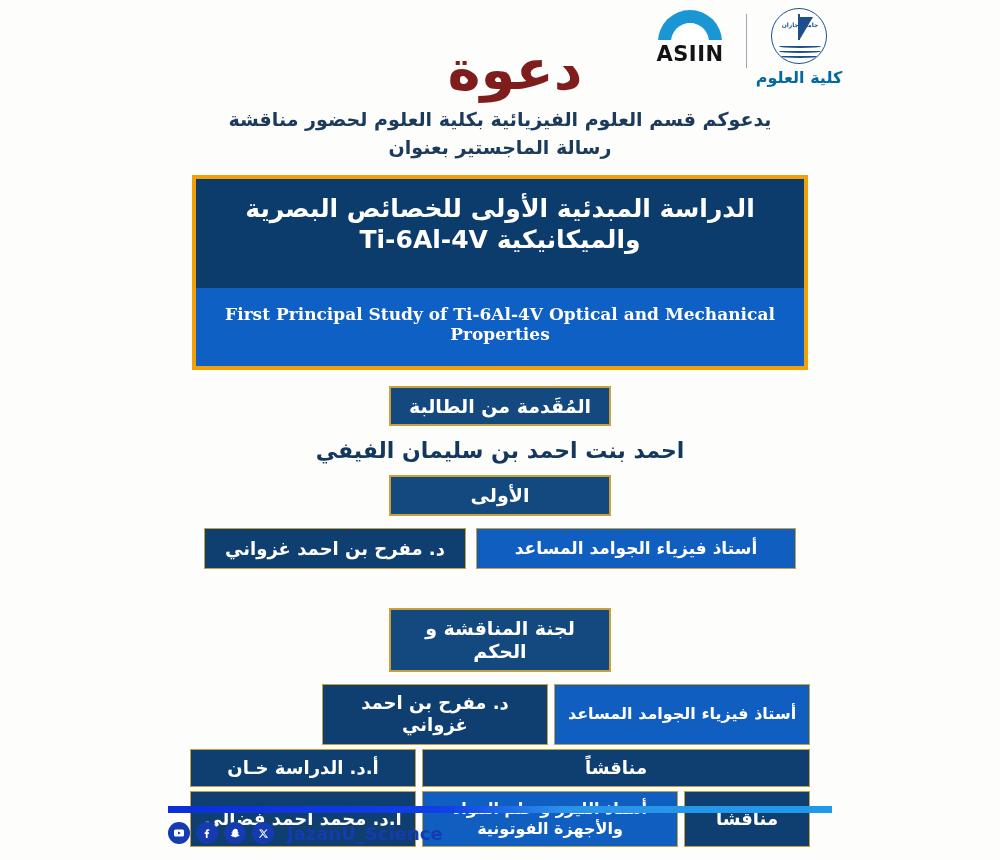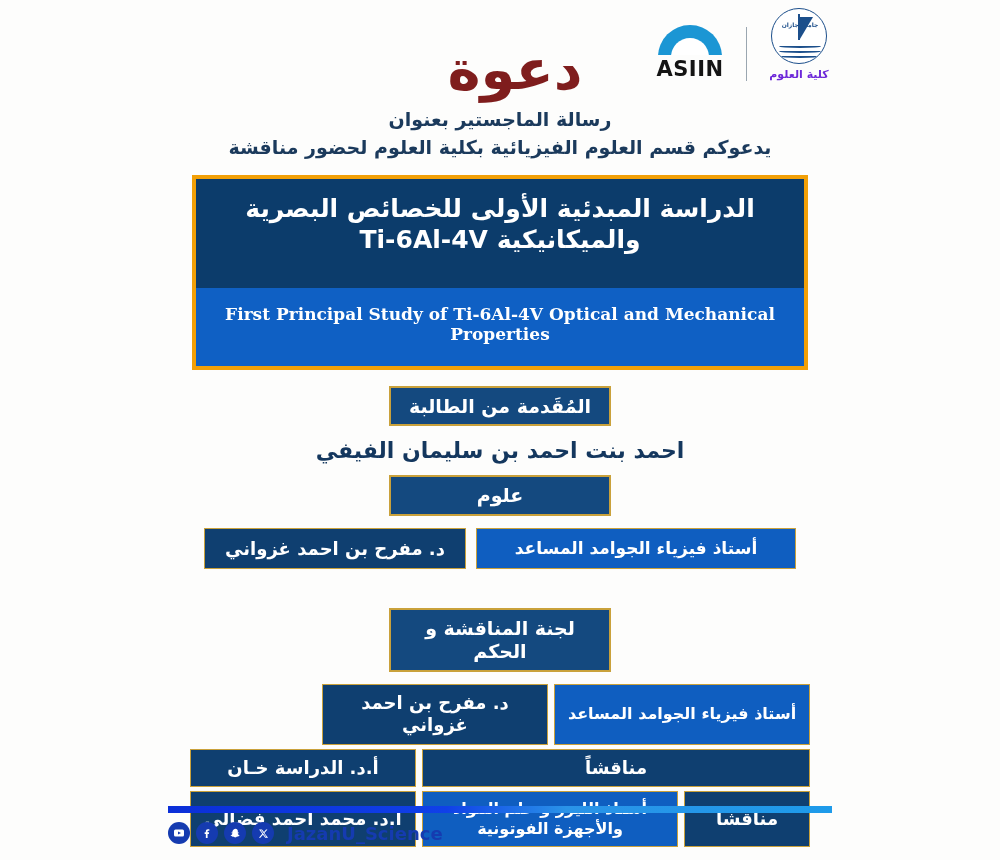--- a/index.html
+++ b/index.html
@@ -41,21 +41,21 @@
     letter-spacing: -3px;
     line-height: 1;
     direction: rtl;
   }
 
   .logos {
     position: absolute;
     right: 165px;
     top: 8px;
     display: flex;
-    align-items: flex-end;
+    align-items: flex-start;
     gap: 16px;
     direction: ltr;
   }
 
   .asiin-logo {
     display: flex;
     flex-direction: column;
     align-items: center;
     width: 80px;
   }
@@ -151,23 +151,23 @@
     position: absolute;
     left: 0; top: 12px;
     width: 56px;
     text-align: center;
     font-size: 6px;
     color: #1c4f8b;
     font-weight: 700;
   }
   .uni-caption {
     margin-top: 4px;
-    font-size: 11px;
-    font-weight: 700;
-    color: #6d28d9;
+    font-size: 16px;
+    font-weight: 700;
+    color: #0369a1;
     direction: rtl;
     white-space: nowrap;
   }
 
   
   .invite-lines {
     text-align: center;
     margin-top: 6px;
     color: #1b3a5c;
     font-size: 19px;
@@ -381,33 +381,33 @@
           <div class="wave w2"></div>
           <div class="wave w3"></div>
         </div>
         <div class="uni-caption">كلية العلوم</div>
       </div>
 
     </div>
   </div>
 
   <div class="invite-lines">
+    <div>يدعوكم قسم العلوم الفيزيائية بكلية العلوم  لحضور مناقشة</div>
     <div>رسالة الماجستير بعنوان</div>
-    <div>يدعوكم قسم العلوم الفيزيائية بكلية العلوم  لحضور مناقشة</div>
   </div>
 
   <div class="title-box">
     <div class="title-ar">الدراسة المبدئية الأولى للخصائص البصرية والميكانيكية Ti-6Al-4V</div>
     <div class="title-en">First Principal Study of Ti-6Al-4V Optical and Mechanical Properties</div>
   </div>
 
   <div class="chip chip-student">المُقَدمة من الطالبة</div>
   <div class="student-name">احمد بنت احمد بن سليمان الفيفي</div>
 
-  <div class="chip chip-supervision">علوم</div>
+  <div class="chip chip-supervision">الأولى</div>
 
   <div class="sup-row">
     <div class="sup-name">د. مفرح بن احمد غزواني</div>
     <div class="sup-title">أستاذ فيزياء الجوامد المساعد</div>
   </div>
 
   <div class="chip chip-committee">لجنة المناقشة و الحكم</div>
 
   <div class="committee">
 

